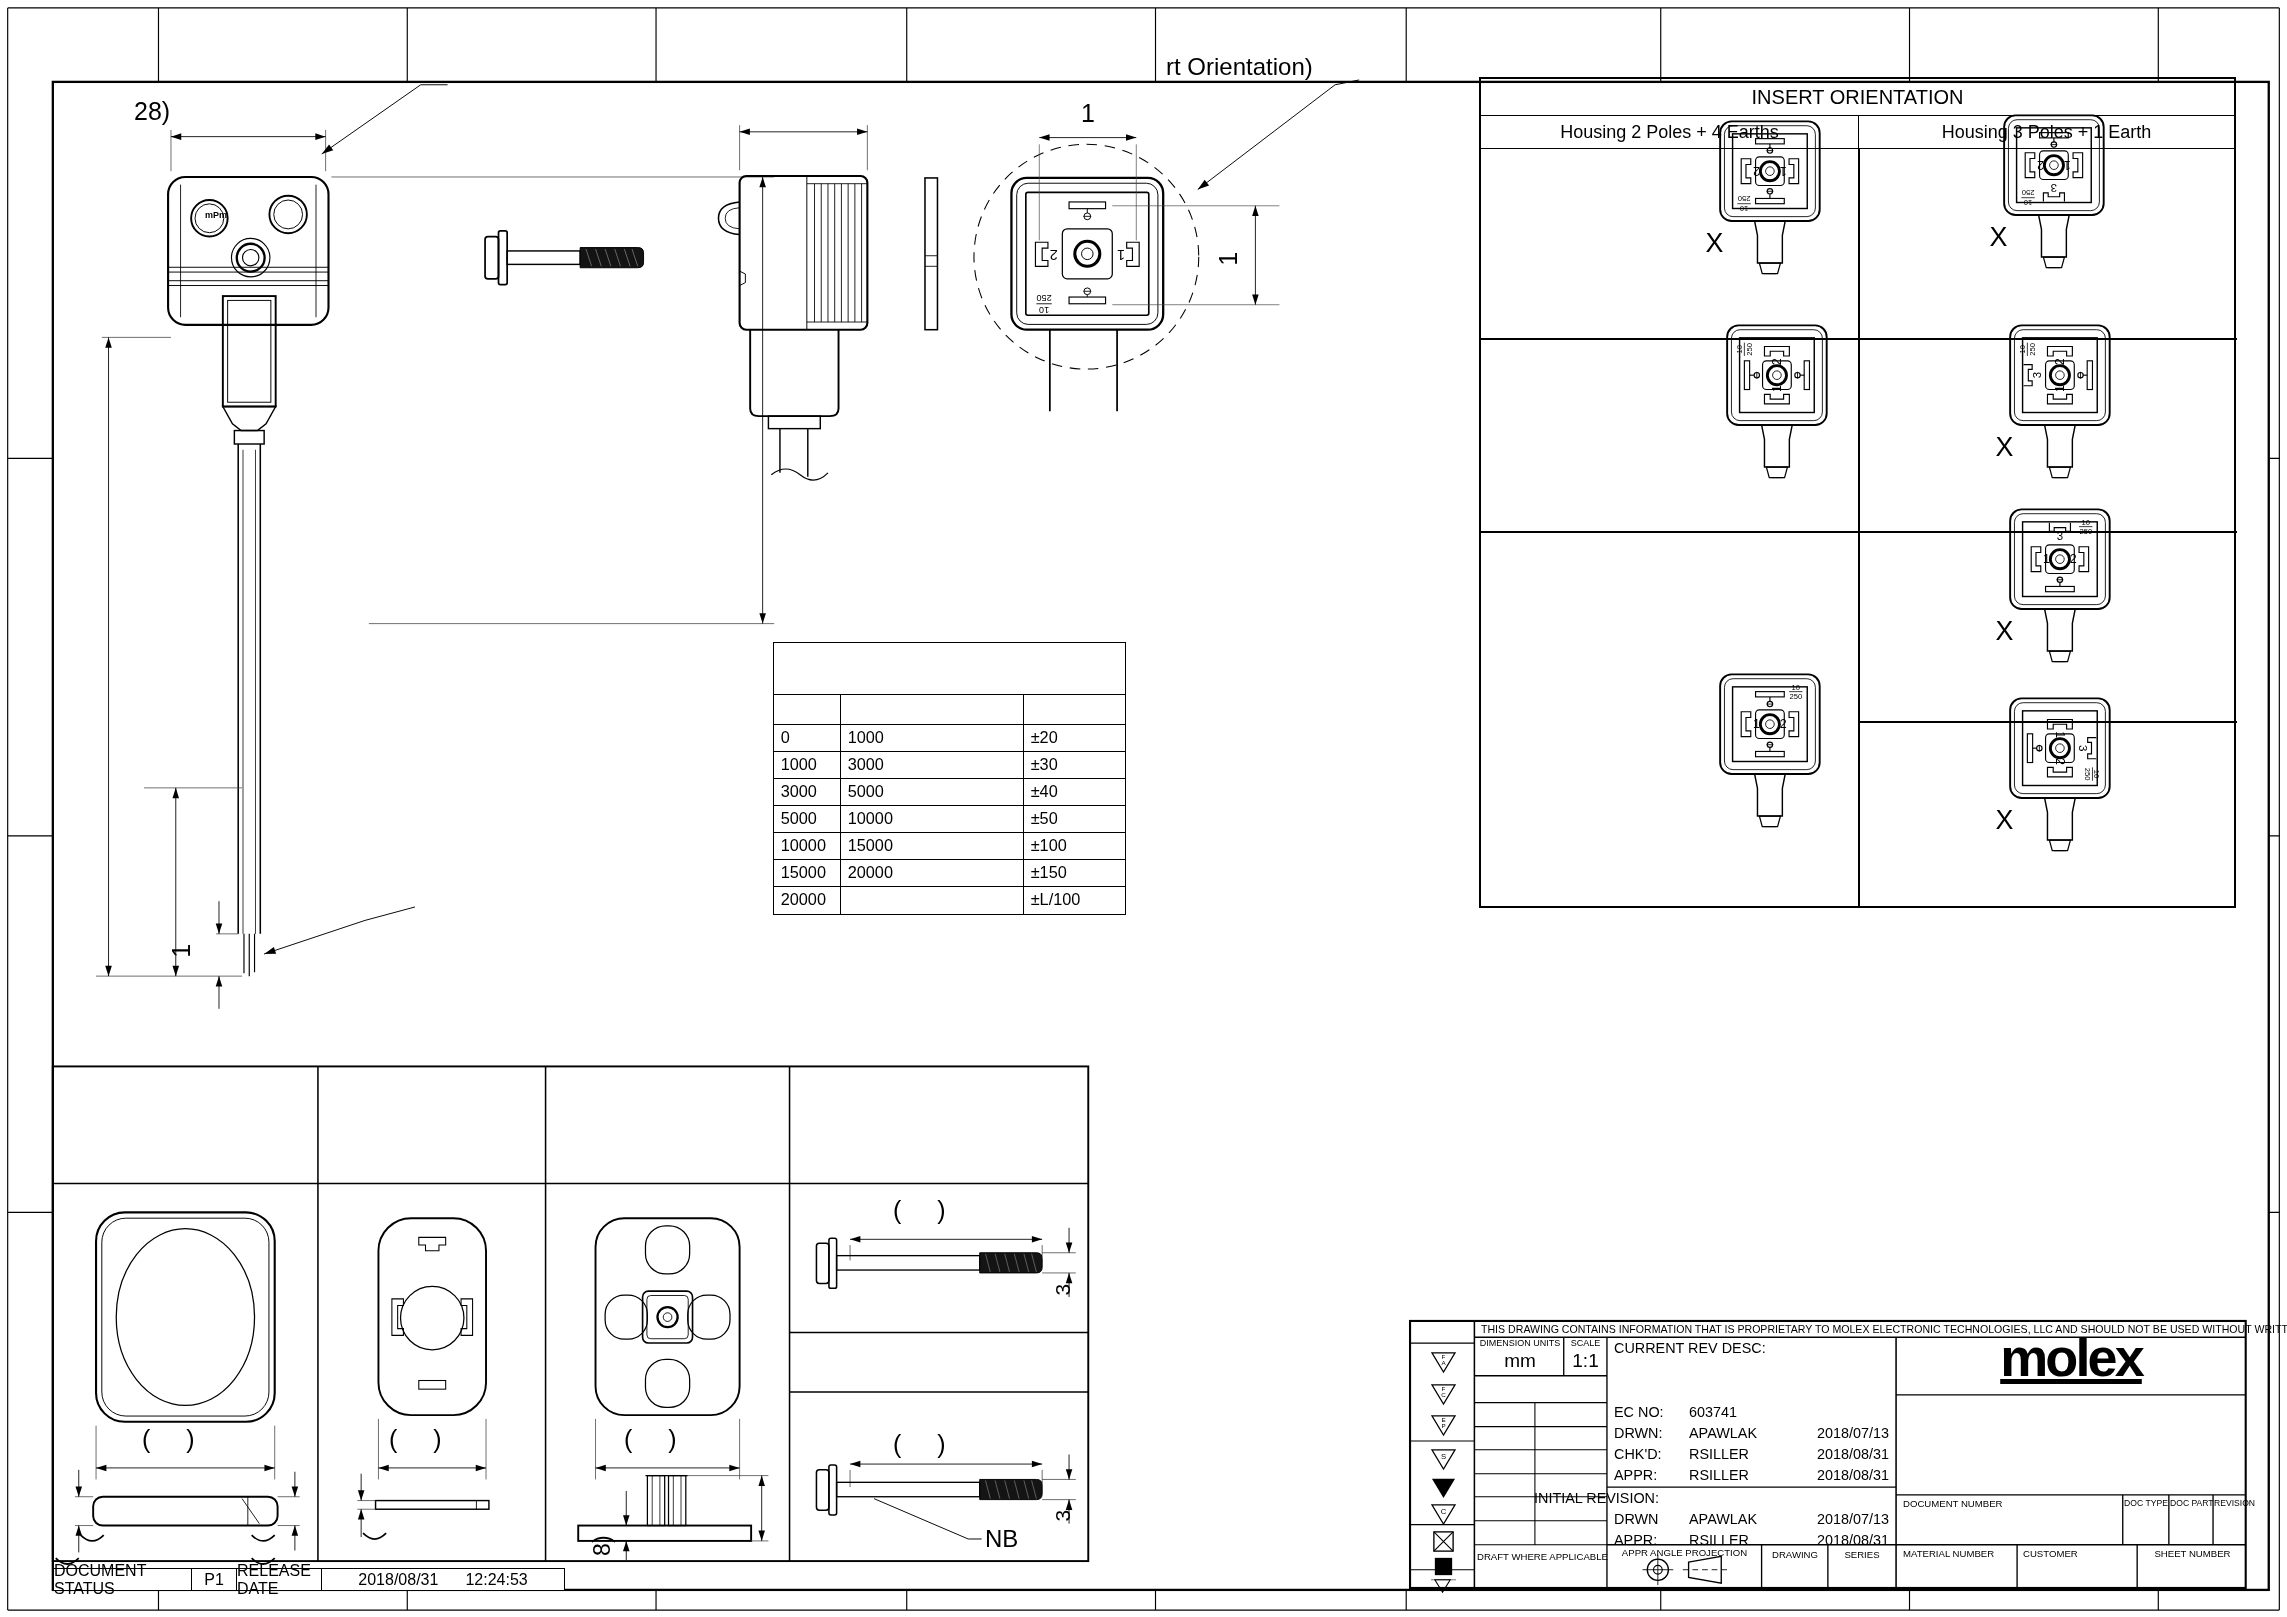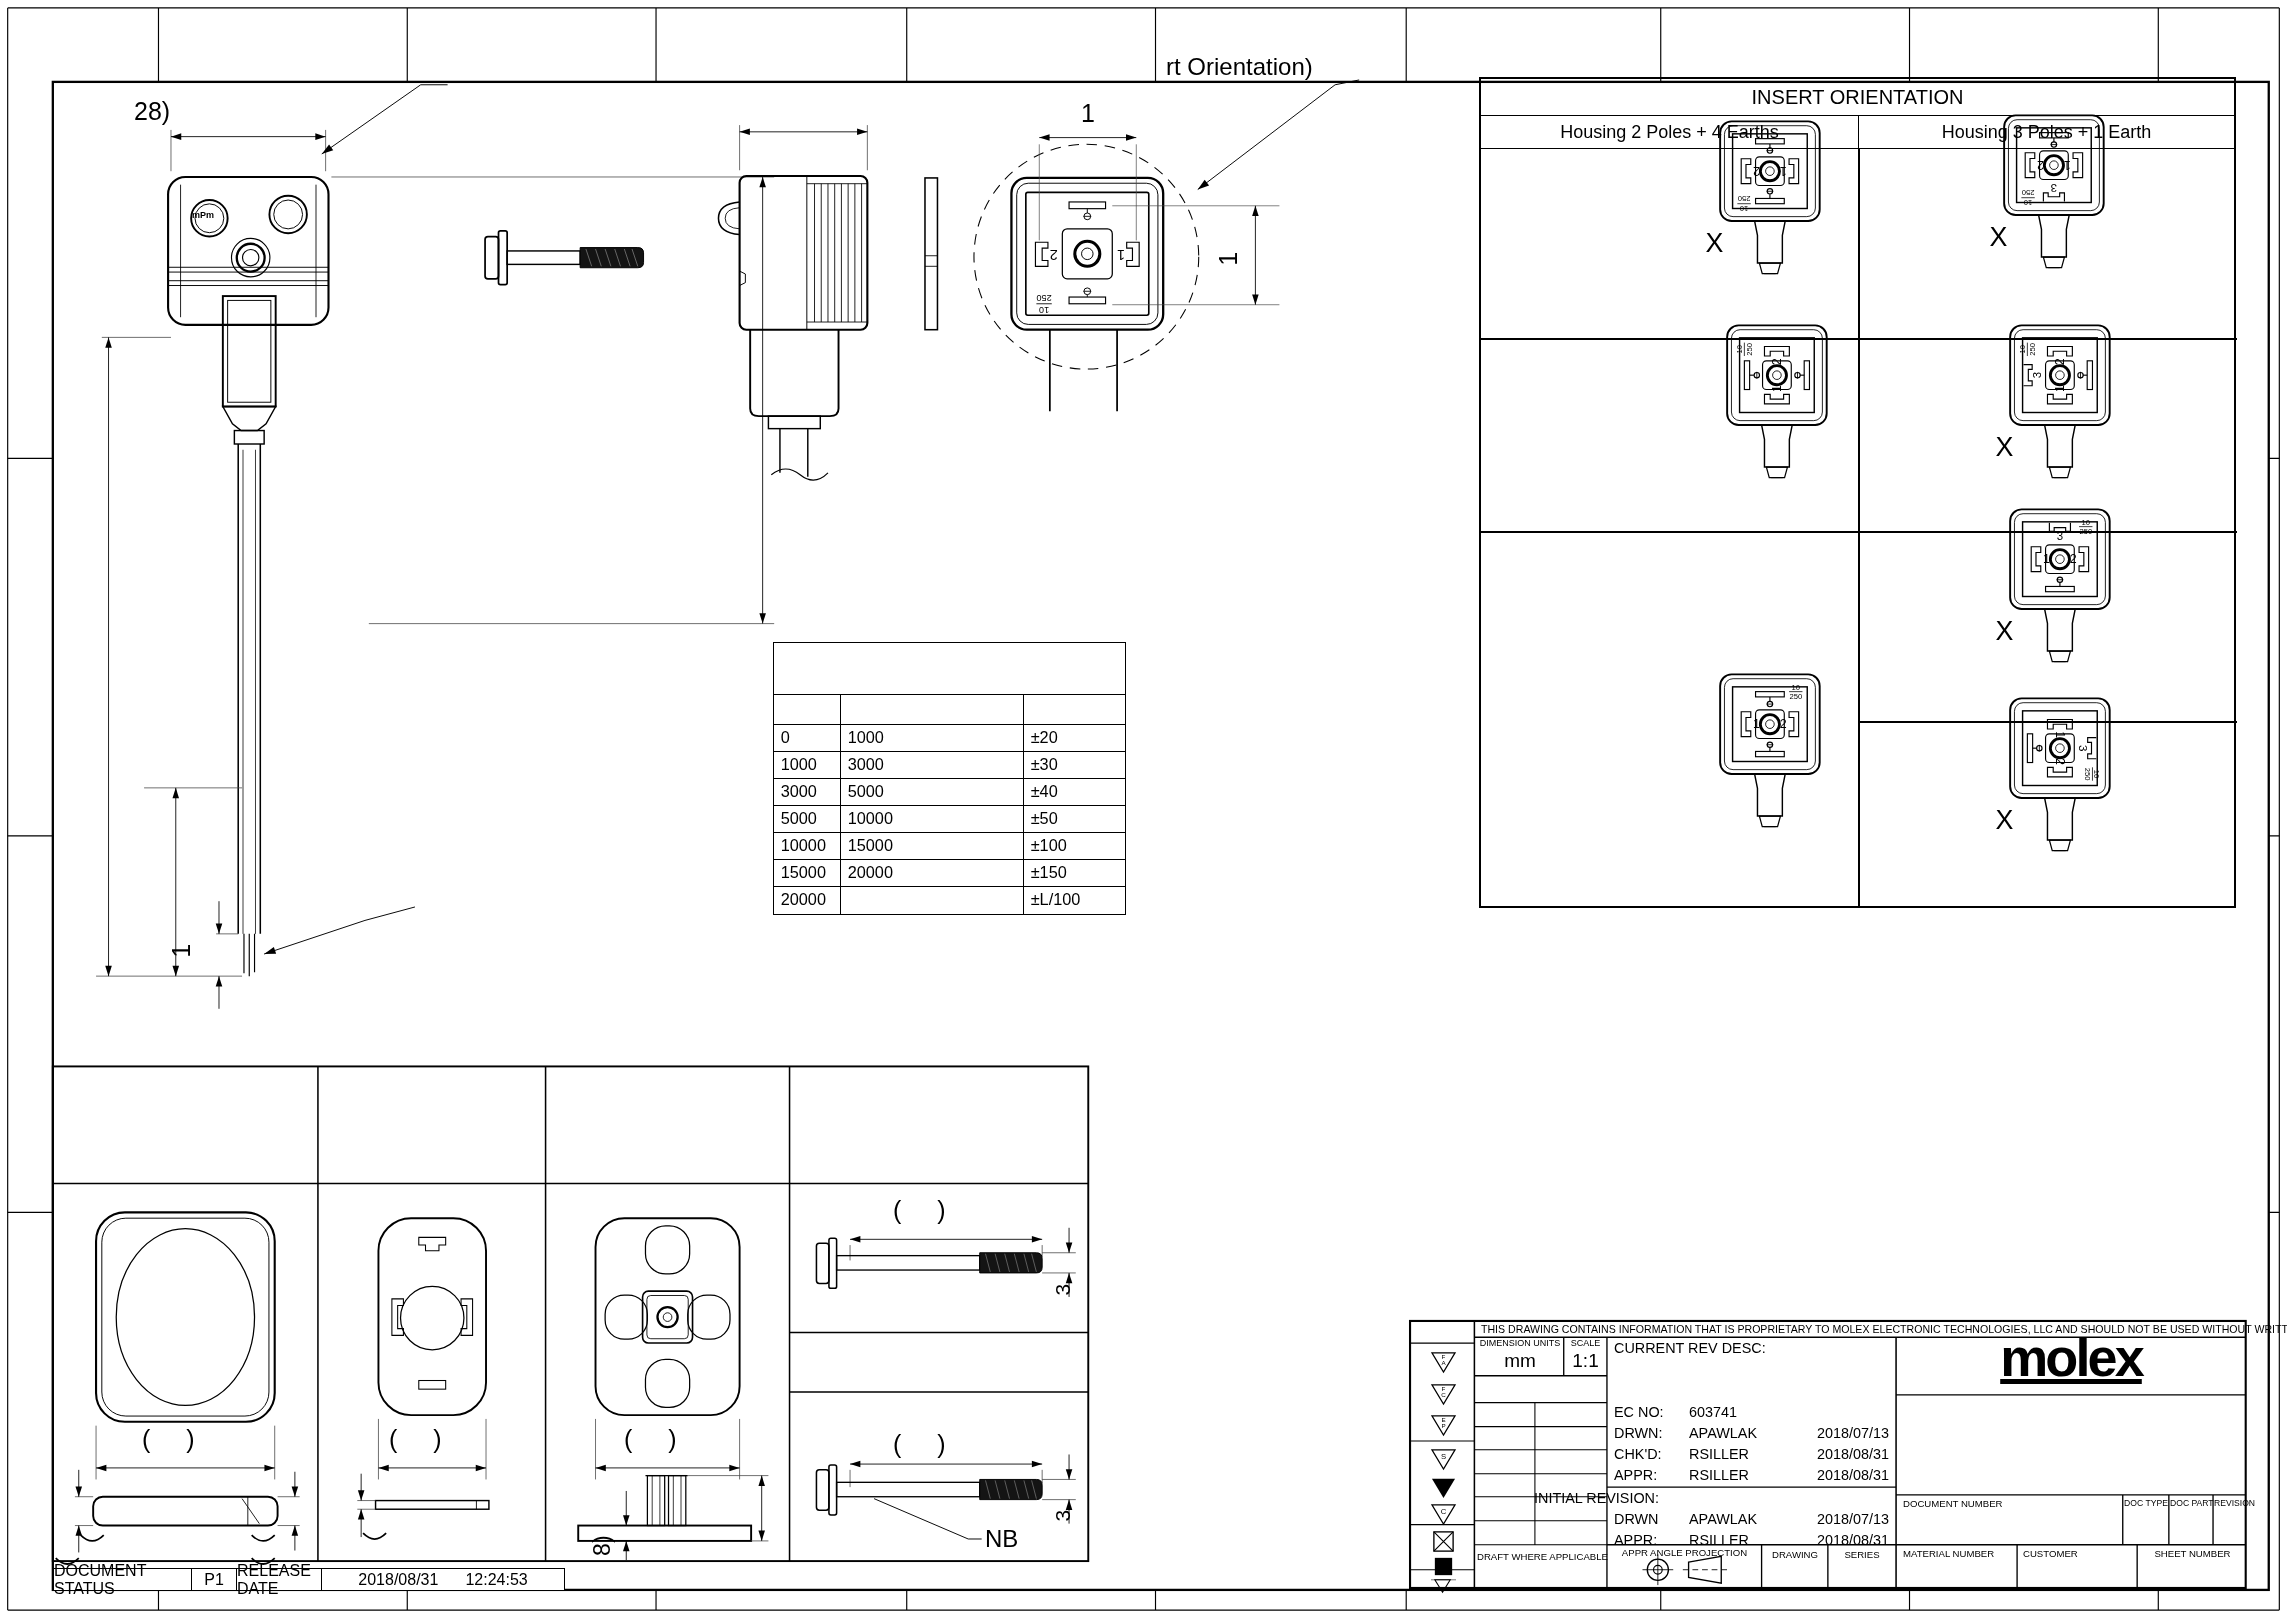--- a/index.html
+++ b/index.html
@@ -248,21 +248,21 @@
 
     <circle cx="1726" cy="1634" r="11" stroke-width="1.4"></circle>
         <circle cx="1726" cy="1634" r="4.5" stroke-width="1.2"></circle>
     <path d="M1710,1634 H1742 M1726,1618 V1650" stroke-width="0.9"></path>
     <path d="M1758,1626 L1792,1620 L1792,1648 L1758,1642 Z" stroke-width="1.4"></path>
     <path d="M1752,1634 H1798" stroke-width="0.9" stroke-dasharray="6,4"></path>
   </g>
 </svg>
 
 <div class="t" style="left:134px;top:98px;width:67px;font-size:25px;" class2="c">28)</div>
-<div class="t c" style="left:192px;top:211px;width:20px;font-size:9px;font-weight:bold;">mPm</div>
+<div class="t c" style="left:192px;top:211px;width:35px;font-size:9px;font-weight:bold;text-align:right;">mPm</div>
 <div class="t rot" style="left:175px;top:937px;font-size:25px;">1</div>
 <div class="t c" style="left:1057px;top:100px;width:62px;font-size:25px;">1</div>
 <div class="t rot" style="left:1222px;top:245px;font-size:25px;">1</div>
 <div class="t" style="left:1166px;top:54px;font-size:24px;">rt Orientation)</div>
 
 <div class="t paren" style="left:142px;top:1426px;">( )</div>
 <div class="t paren" style="left:389px;top:1426px;">( )</div>
 <div class="t paren" style="left:624px;top:1426px;">( )</div>
 <div class="t paren" style="left:893px;top:1197px;">( )</div>
 <div class="t paren" style="left:893px;top:1431px;">( )</div>

